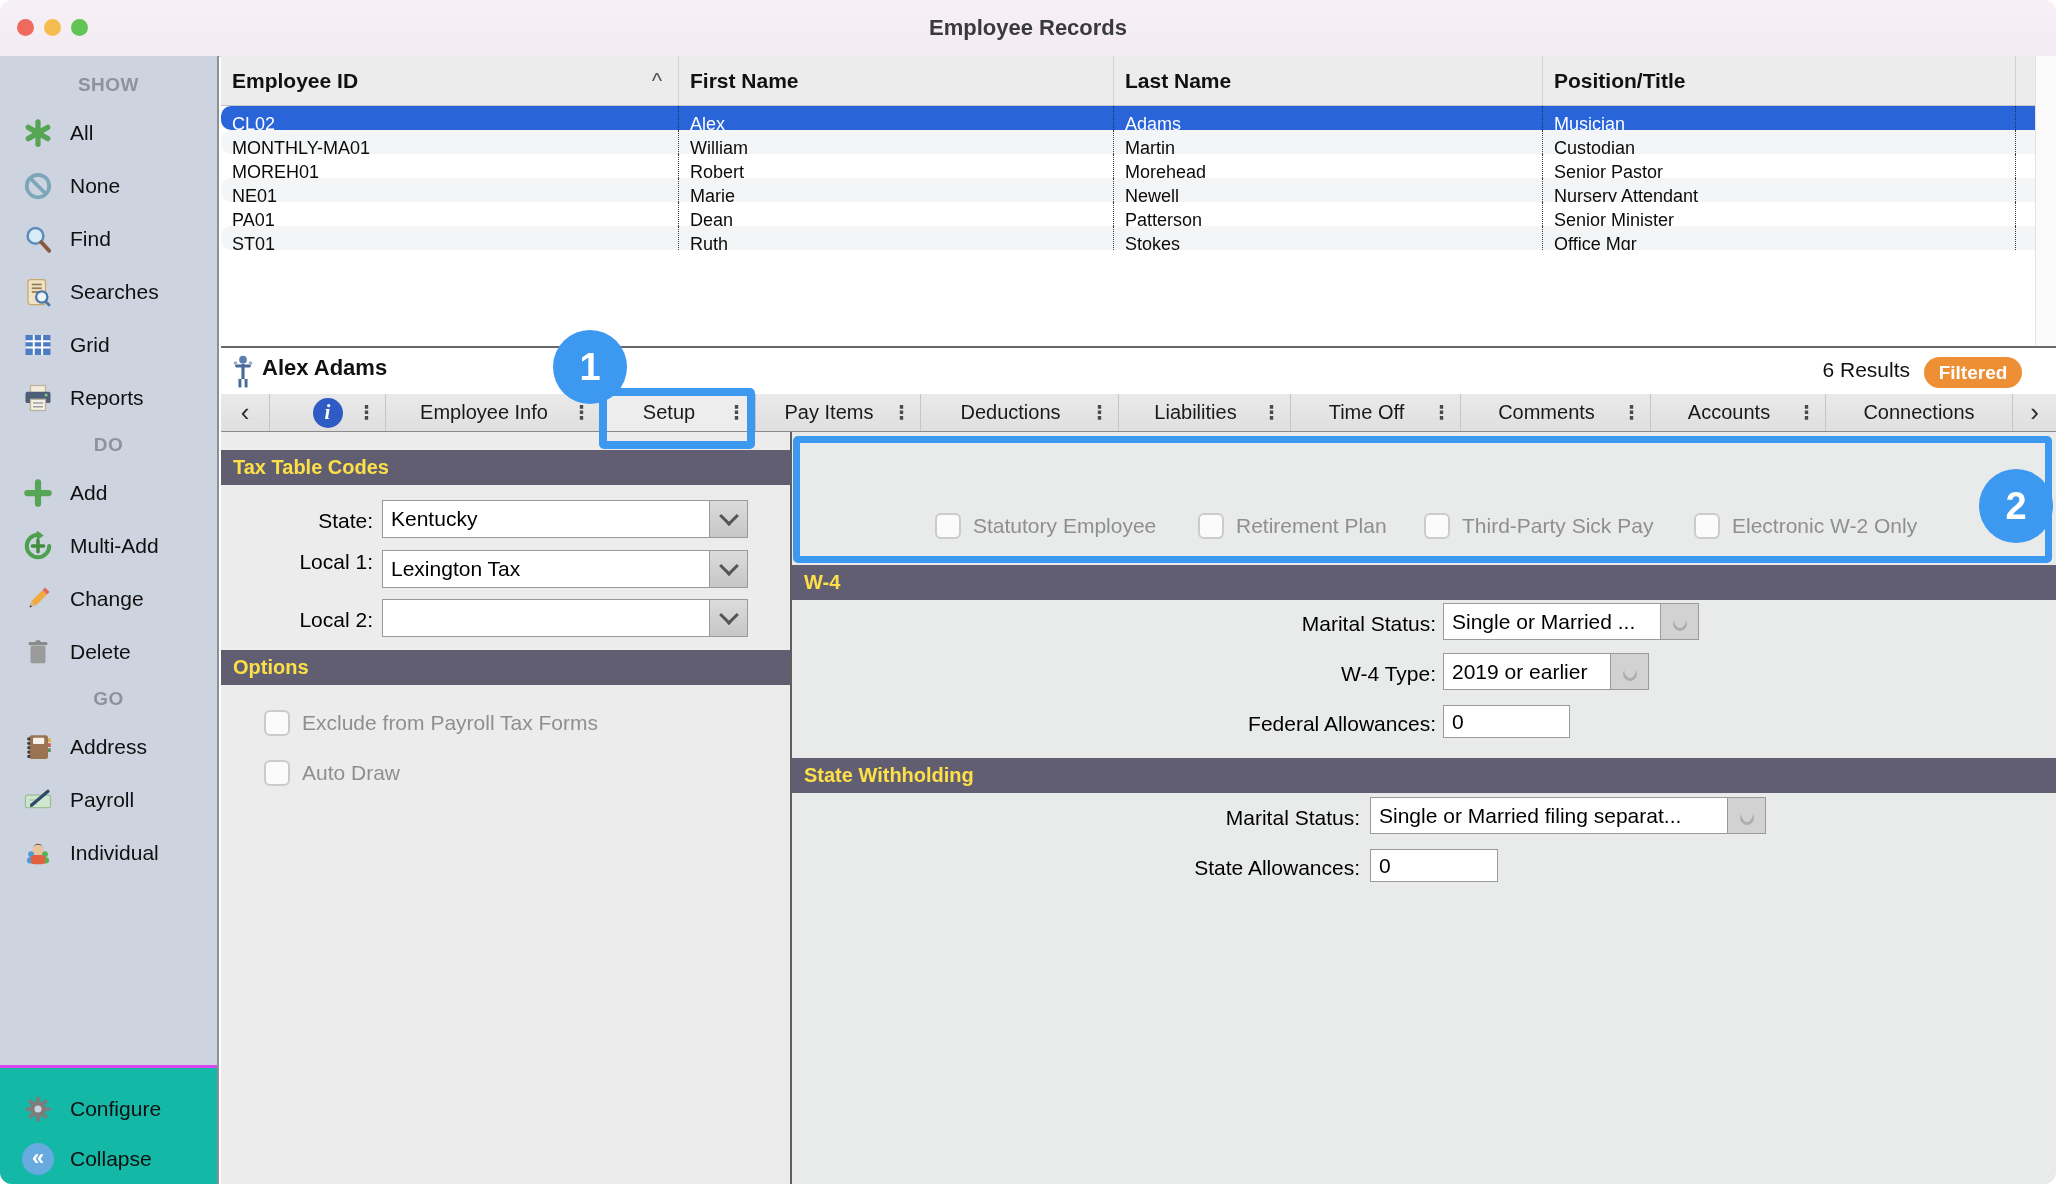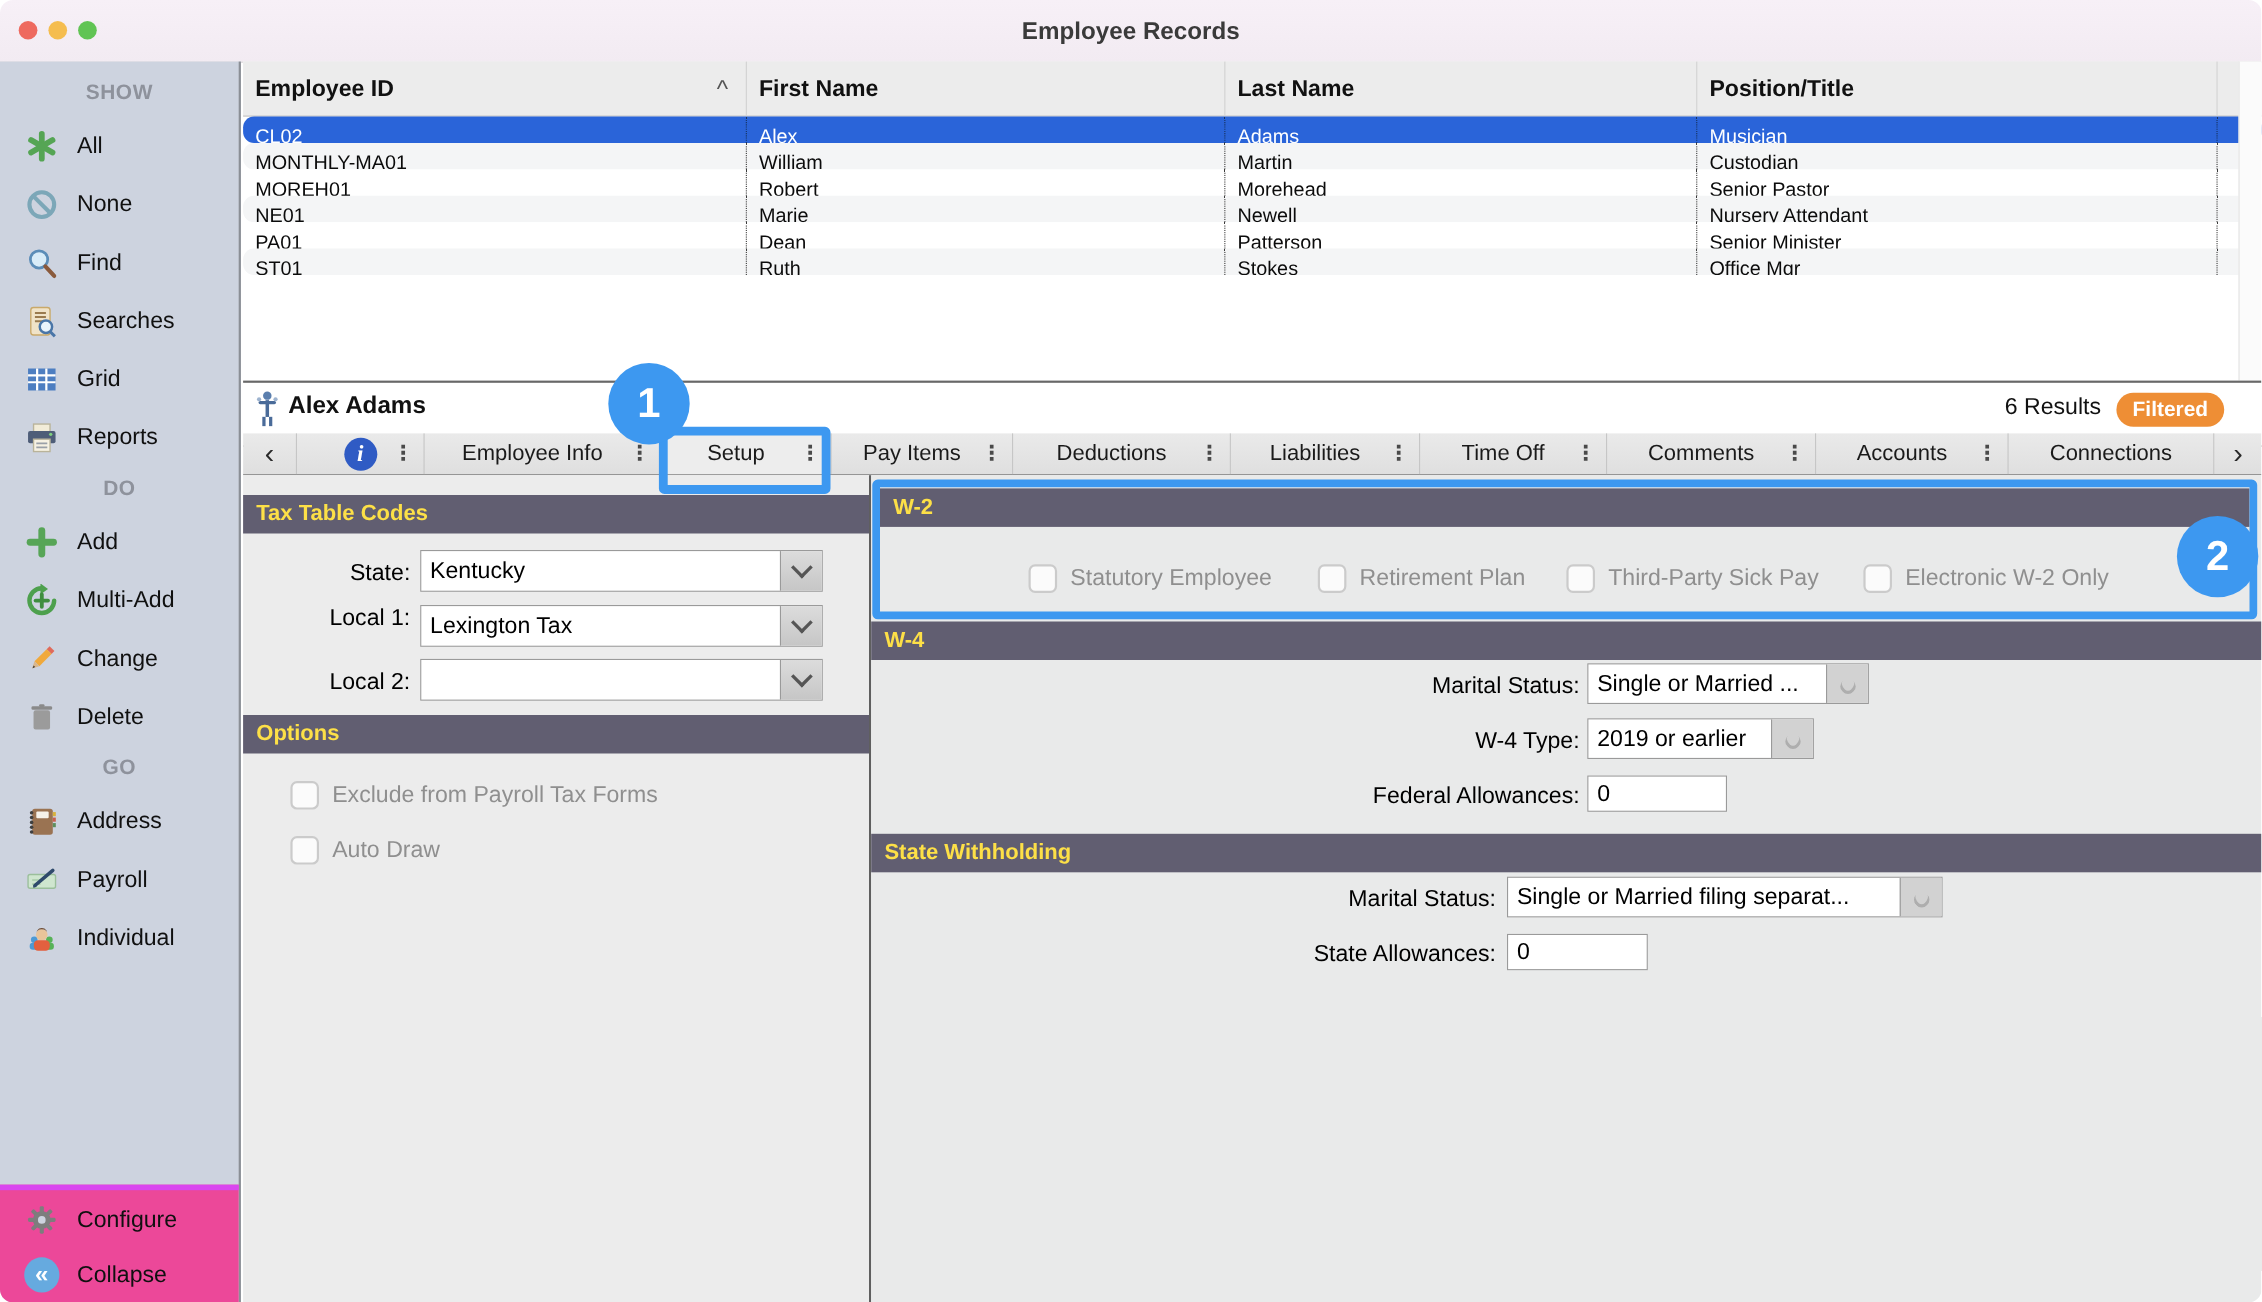--- a/index.html
+++ b/index.html
@@ -14,21 +14,21 @@
   .light.red{left:17px;background:#ee6a5f;}
   .light.yellow{left:44px;background:#f5bd4f;}
   .light.green{left:71px;background:#61c454;}
   
   .sidebar{position:absolute;left:0;top:56px;width:219px;height:1128px;background:#cdd3df;
     border-right:2px solid #8b8f96;box-sizing:border-box;}
   .side-header{height:42px;line-height:42px;text-align:center;font-weight:bold;font-size:19px;
     color:#8e929c;letter-spacing:.5px;}
   .side-item{height:53px;display:flex;align-items:center;padding-left:20px;gap:14px;font-size:21px;color:#101010;cursor:default;}
   .side-item .ic{width:36px;height:36px;display:flex;align-items:center;justify-content:center;flex:none;}
-  .side-bottom{position:absolute;left:0;bottom:0;width:100%;border-top:5px solid #d946ef;padding-top:2px;background:#ec4899;}
+  .side-bottom{position:absolute;left:0;bottom:0;width:100%;border-top:3px solid #d946ef;padding-top:16px;background:#14b8a6;}
   .collapse-circle{width:32px;height:32px;border-radius:50%;background:#66aadf;color:#fff;font-size:22px;
     font-weight:bold;text-align:center;line-height:30px;}
   
   .table-area{position:absolute;left:221px;top:56px;width:1835px;height:292px;background:#fff;}
   .thead{display:flex;height:50px;background:#ececec;border-bottom:1px solid #c4c4c4;box-sizing:border-box;
     font-weight:bold;font-size:21px;color:#111;}
   .thead .tc{line-height:49px;padding-left:11px;box-sizing:border-box;position:relative;}
   .thead .tc + .tc{border-left:1px solid #d2d2d2;}
   .sort-caret{position:absolute;right:16px;top:0;font-size:22px;color:#555;font-weight:normal;}
   .trow{display:flex;height:24px;font-size:18px;color:#0b0b0b;background:#fff;border-radius:10px;}
@@ -473,21 +473,20 @@
   <div class="section-bar bar-options">Options</div>
   <div class="cb-row" style="left:264px;top:710px;">
     <span class="checkbox"></span>
     <span class="cb-label">Exclude from Payroll Tax Forms</span>
   </div>
   <div class="cb-row" style="left:264px;top:760px;">
     <span class="checkbox"></span>
     <span class="cb-label">Auto Draw</span>
   </div>
 
-  <div class="section-bar bar-w2">W-2</div>
   <div class="cb-row" style="left:935px;top:513px;">
     <span class="checkbox"></span>
     <span class="cb-label">Statutory Employee</span>
   </div>
   <div class="cb-row" style="left:1198px;top:513px;">
     <span class="checkbox"></span>
     <span class="cb-label">Retirement Plan</span>
   </div>
   <div class="cb-row" style="left:1424px;top:513px;">
     <span class="checkbox"></span>

